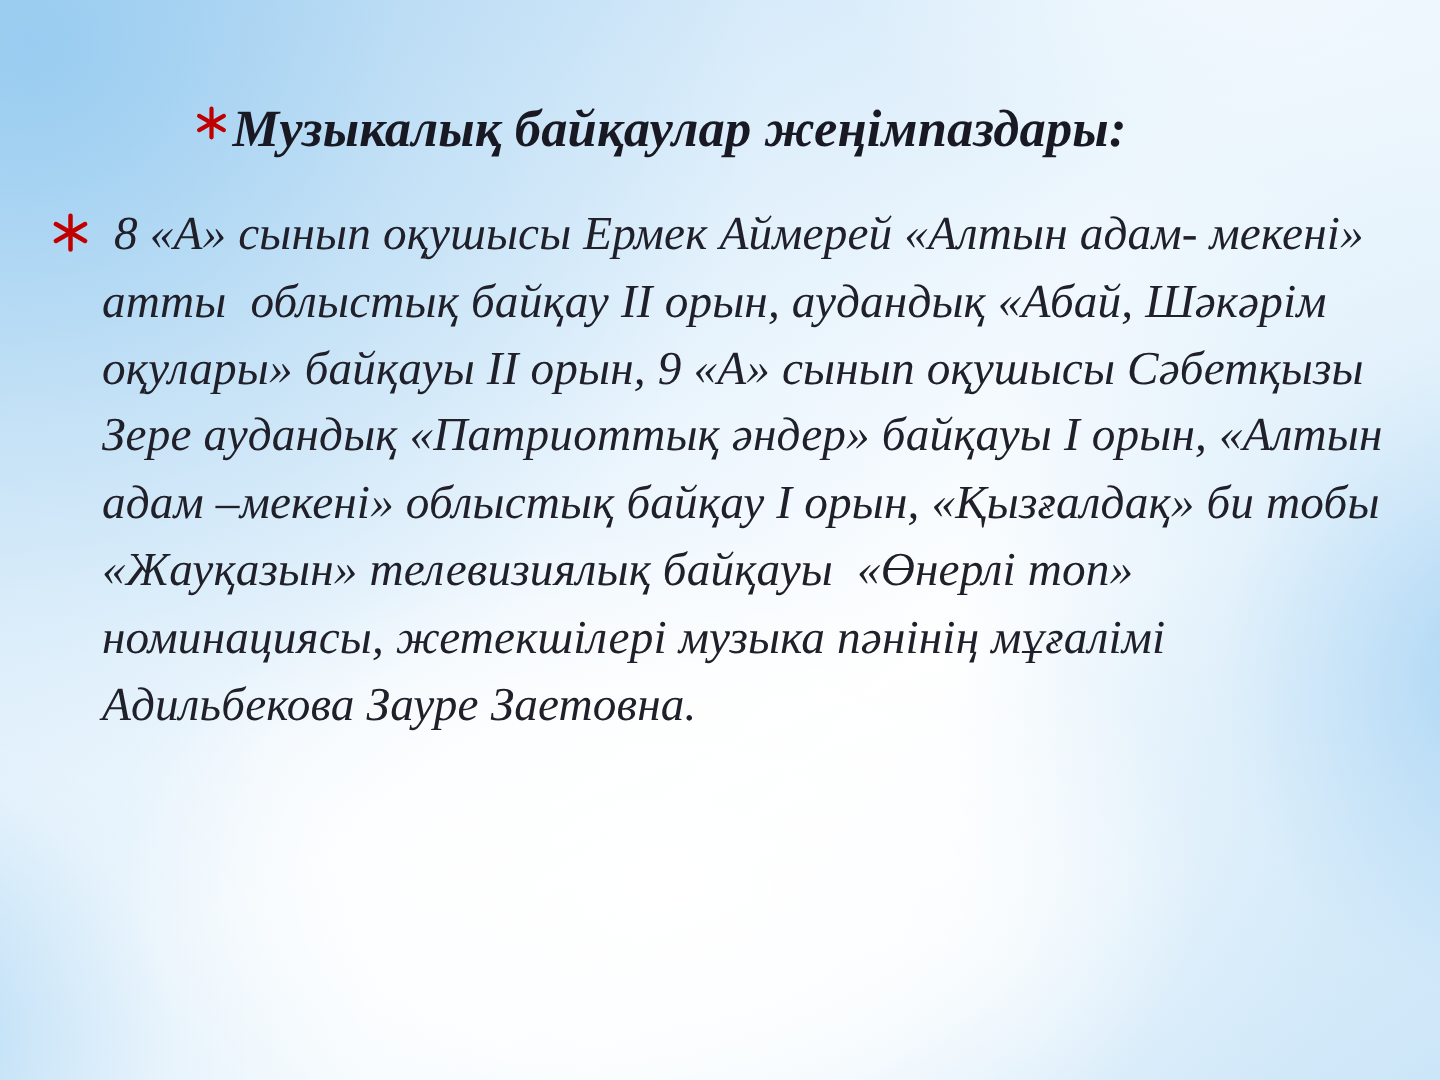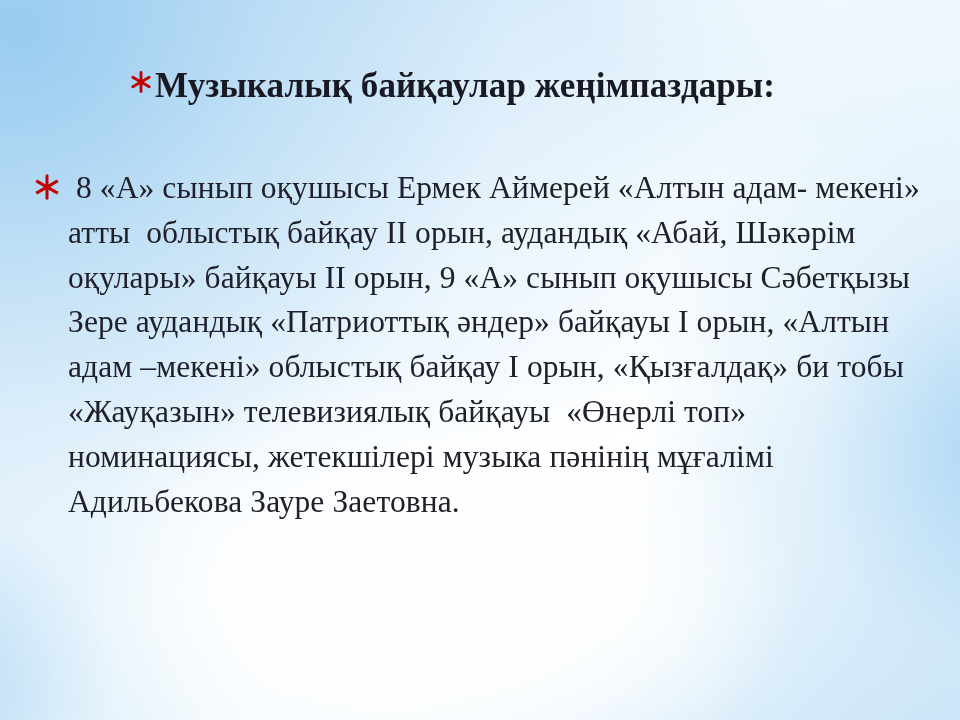--- a/index.html
+++ b/index.html
@@ -43,20 +43,21 @@
   .bg-center {
     background: radial-gradient(ellipse 48% 42% at 46% 82%, rgba(255,255,255,0.97) 0%, rgba(255,255,255,0.72) 42%, rgba(255,255,255,0) 78%);
   }
   .bg-topright {
     background: radial-gradient(ellipse 40% 30% at 86% -4%, rgba(244,250,254,0.95) 0%, rgba(255,255,255,0) 70%);
   }
 
   .content {
     position: absolute;
     inset: 0;
+    font-style: italic;
   }
 
   
   .title-row {
     position: absolute;
     left: 128px;
     top: 66px;
     display: flex;
     align-items: flex-start;
     white-space: nowrap;
@@ -70,21 +71,20 @@
   }
 
   
   .body-row {
     position: absolute;
     left: 32px;
     top: 134px;
     width: 900px;
     display: flex;
     align-items: flex-start;
-    margin-top: 32px;
   }
   .body-text {
     font-size: 31.5px;
     color: #20202a;
     line-height: 44.8px;
     width: 862px;
     white-space: pre-wrap;
     letter-spacing: 0.1px;
   }
 

